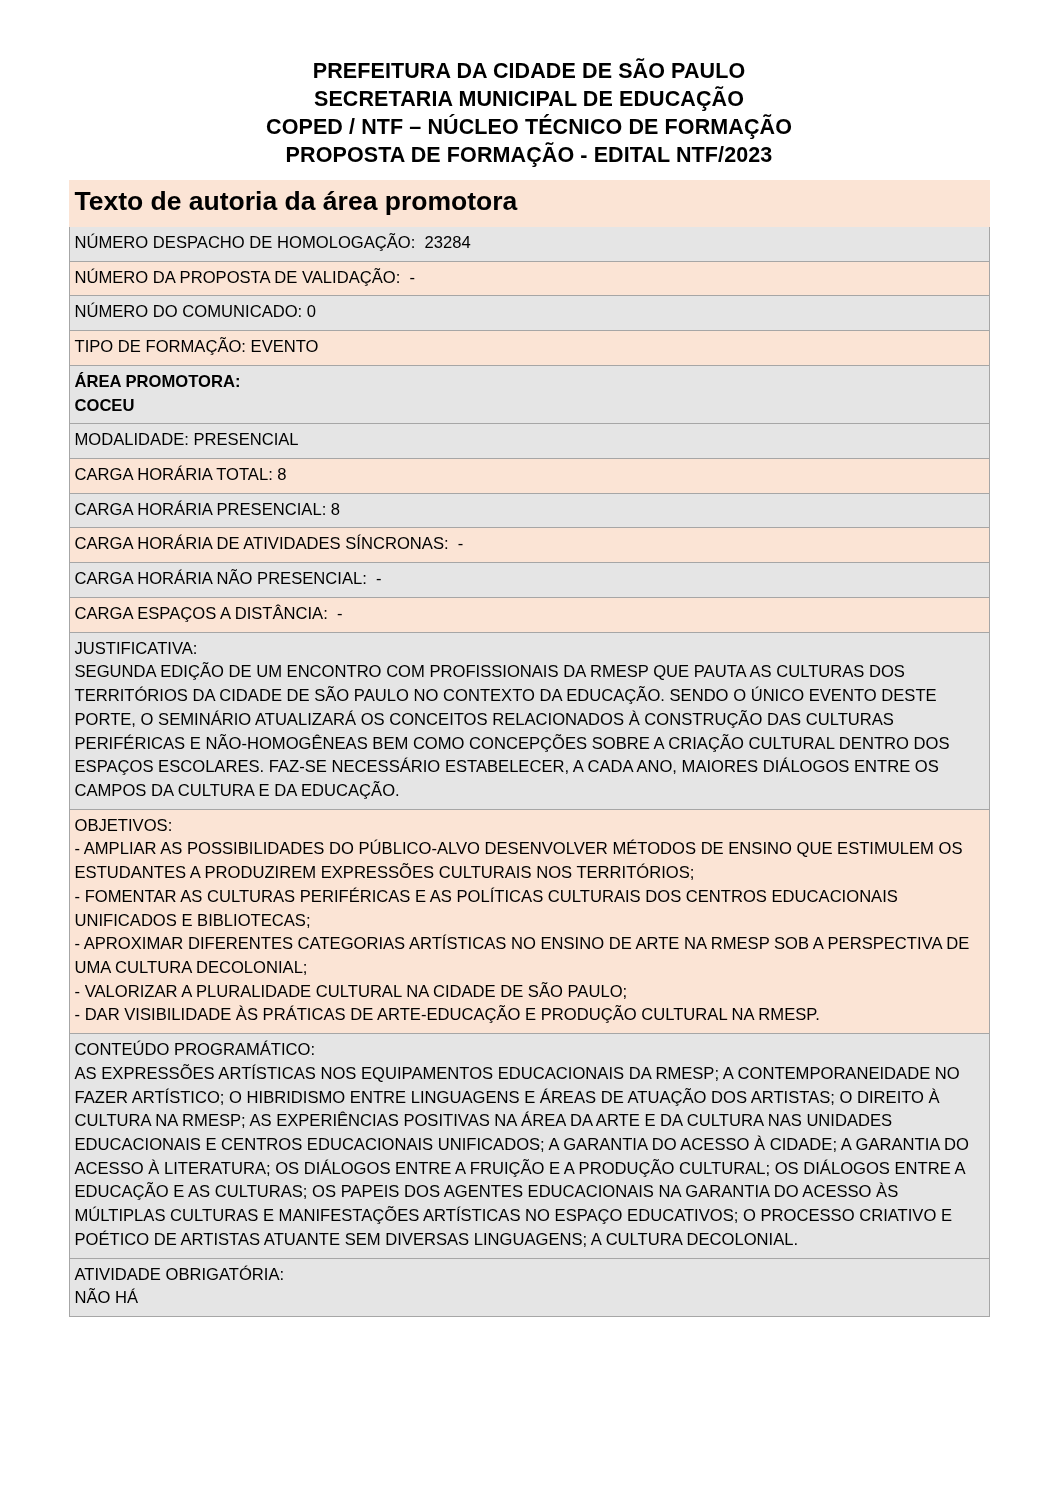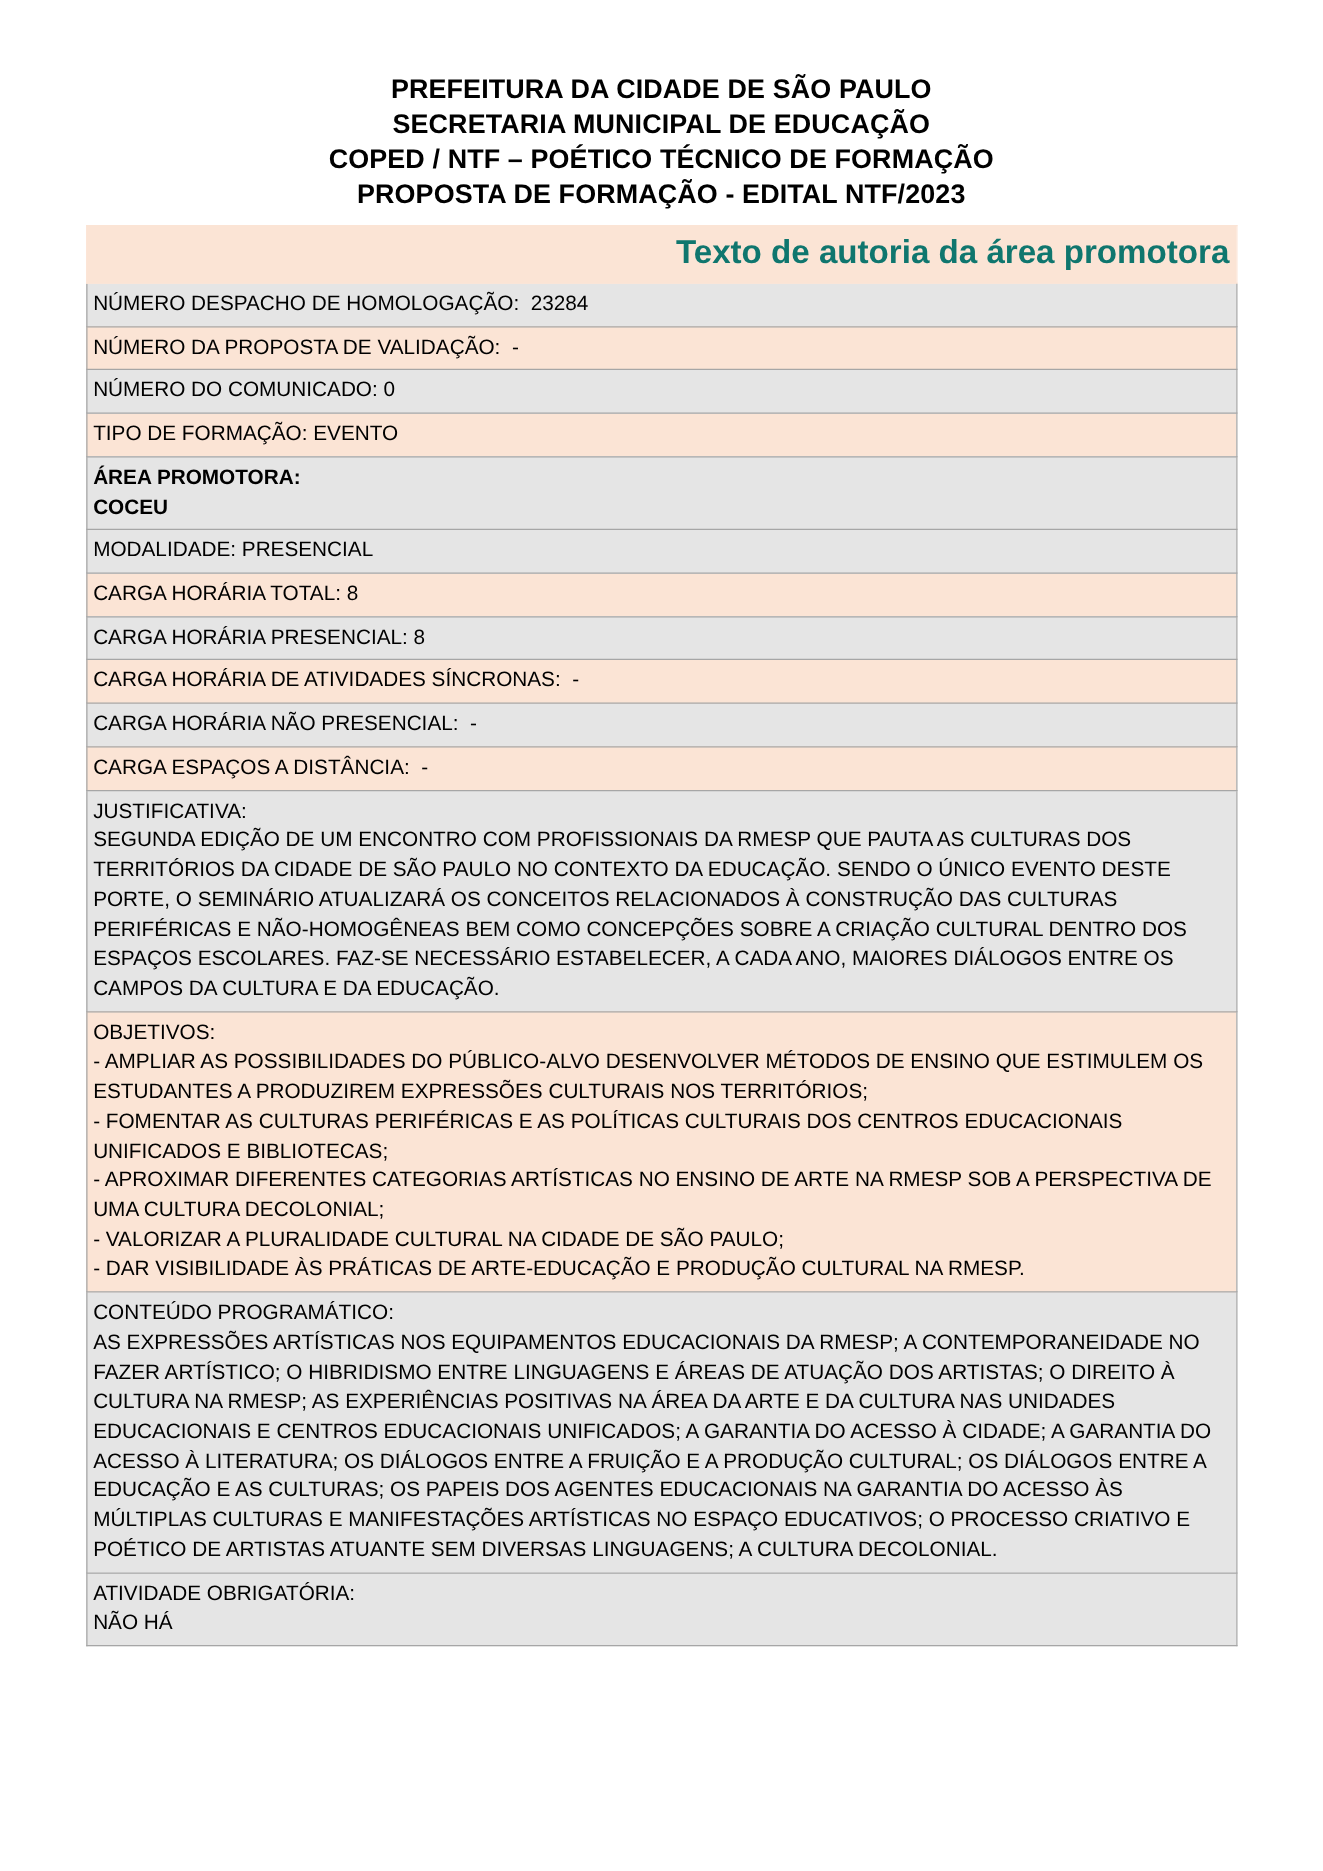--- a/index.html
+++ b/index.html
@@ -59,39 +59,39 @@
   .form-table tr.banner td {
     background: #FBE4D5;
     border-left: 1px solid #FBE4D5;
     border-right: 1px solid #FBE4D5;
     border-top: 1px solid #FBE4D5;
     border-bottom: 1px solid #FBE4D5;
     padding: 5px 5px 9px 5px;
   }
   .banner-text {
     display: block;
-    text-align: right;
-    color: #0f766e;
+    text-align: left;
+    color: #000000;
     font-weight: bold;
     font-size: 26.5px;
     line-height: 1.18;
   }
 
   .bold-cell { font-weight: bold; }
   .cell-block { display: block; white-space: pre-wrap; }
 </style>
 </head>
 <body>
 
 <div class="page">
 
   <div class="doc-header">
     <div class="hline">PREFEITURA DA CIDADE DE SÃO PAULO</div>
     <div class="hline">SECRETARIA MUNICIPAL DE EDUCAÇÃO</div>
-    <div class="hline">COPED / NTF – POÉTICO TÉCNICO DE FORMAÇÃO</div>
+    <div class="hline">COPED / NTF – NÚCLEO TÉCNICO DE FORMAÇÃO</div>
     <div class="hline">PROPOSTA DE FORMAÇÃO - EDITAL NTF/2023</div>
   </div>
 
   <table class="form-table">
     <tbody>
       <tr class="banner">
         <td>
           <span class="banner-text">Texto de autoria da área promotora</span>
         </td>
       </tr>

